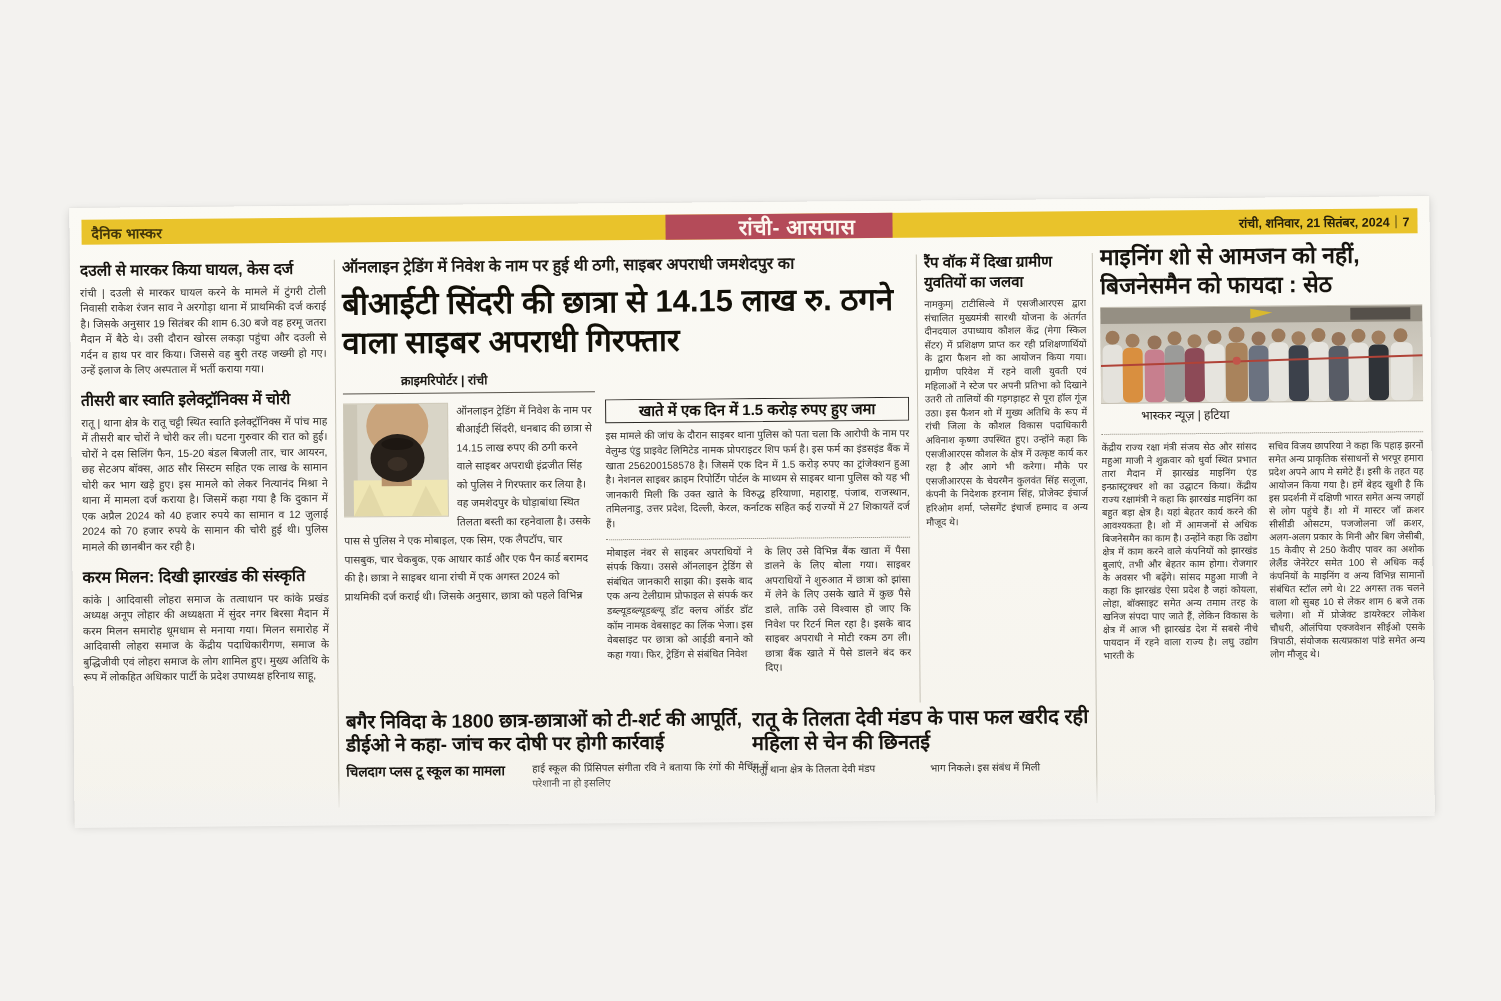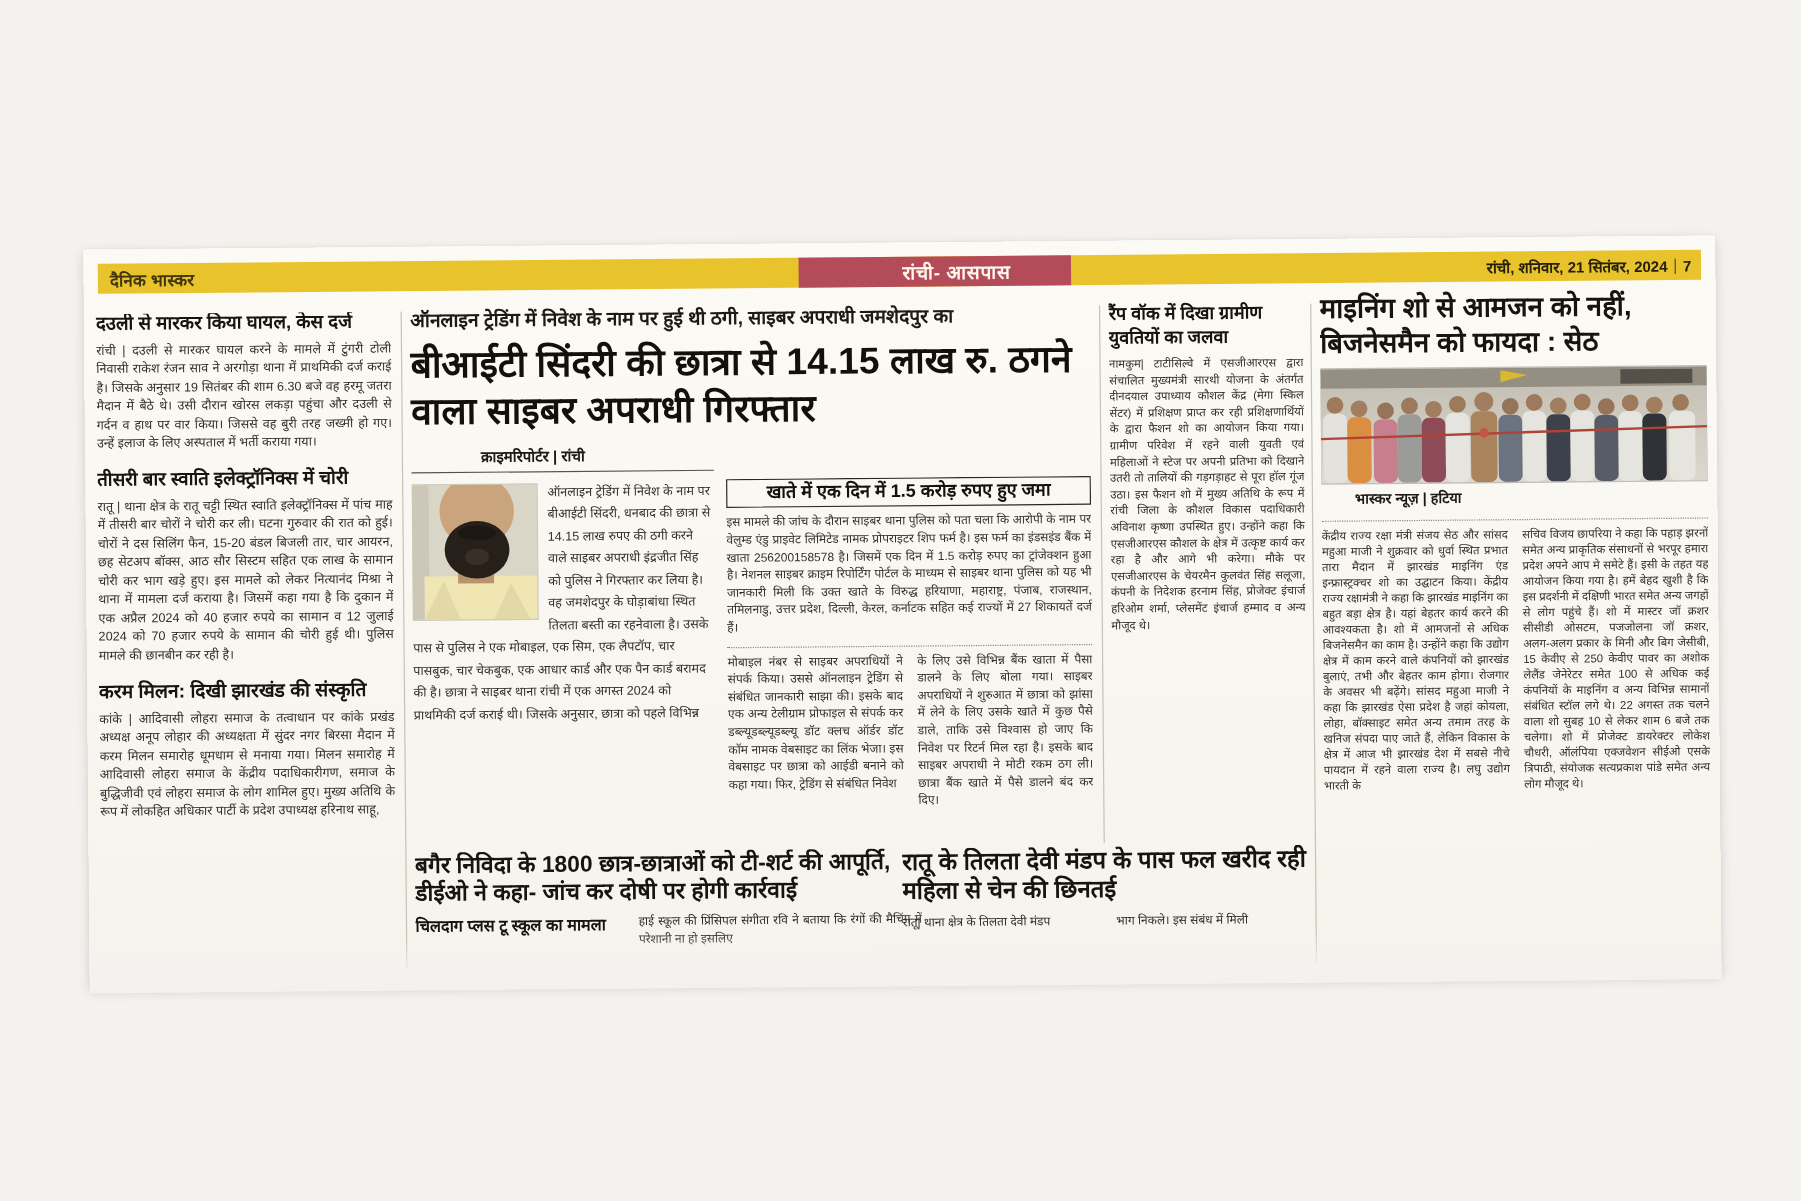--- a/index.html
+++ b/index.html
@@ -26,21 +26,21 @@
     background:#e9c32b;
   }
   .brand{
     position:absolute;left:10px;top:4px;font-size:14px;font-weight:800;color:#41350a;
     letter-spacing:0.2px;
   }
   .section-box{
     position:absolute;left:584px;top:0;width:227px;height:25px;
     background:#b44b59;display:flex;align-items:center;justify-content:center;
   }
-  .section-box span{color:#fdf6ee;font-weight:800;font-size:16px;letter-spacing:0.5px;margin-left:36px;}
+  .section-box span{color:#fdf6ee;font-weight:800;font-size:21px;letter-spacing:0.5px;margin-left:36px;}
   .dateline{
     position:absolute;right:8px;top:5px;font-size:12.5px;font-weight:700;color:#27200a;
     display:flex;align-items:center;gap:6px;
   }
   .dateline .sep{width:1px;height:13px;background:#5b4c14;display:inline-block;}
   
   .vdiv{position:absolute;width:1px;background:#c6c2b6;}
   .vdiv.d1{left:264px;top:54px;height:548px;}
   .vdiv.d2{left:846px;top:54px;height:448px;}
   .vdiv.d3{left:1022px;top:54px;height:550px;}
@@ -86,21 +86,21 @@
   .chain-col{width:166px;font-size:10px;line-height:14.6px;text-align:justify;}
   
   .ramp{position:absolute;left:854px;top:52px;width:162px;height:450px;overflow:hidden;}
   .ramp .head{font-size:15px;margin:0 0 6px 0;line-height:1.3;}
   .ramp .bodytxt{font-size:9.5px;line-height:13.6px;}
   
   .mining{position:absolute;left:1030px;top:44px;width:322px;height:568px;overflow:hidden;}
   .mining .head{font-size:23px;margin:0 0 6px 0;line-height:1.28;}
   .mining-photo{width:322px;height:95px;background:#cdc8be;box-shadow:0 0 0 1px #c2bdb0;}
   .mining-byline-row{display:flex;align-items:center;padding:4px 0 3px 28px;}
-  .mining-byline{font-size:12px;font-weight:700;color:#1d1a15;}
+  .mining-byline{font-size:12px;font-weight:400;color:#1d1a15;margin-left:12px;}
   .mining-cols{display:flex;gap:12px;margin-top:3px;height:370px;overflow:hidden;}
   .mining-col{width:155px;font-size:9.5px;line-height:13px;text-align:justify;color:#33302c;}
 </style>
 </head>
 <body>
 
 <div class="page">
 
   <div class="band">
     <div class="brand">दैनिक भास्कर</div>

